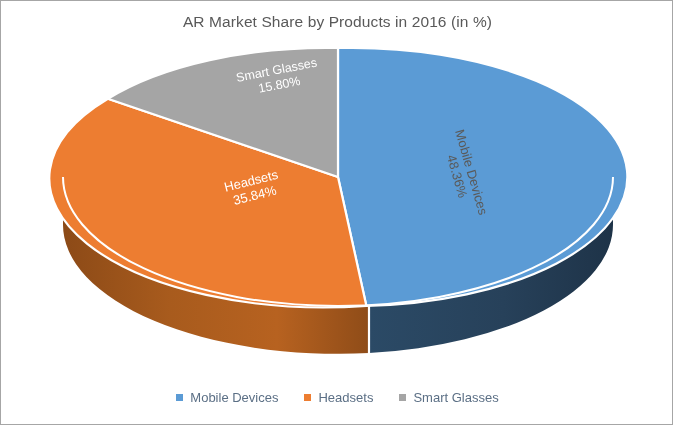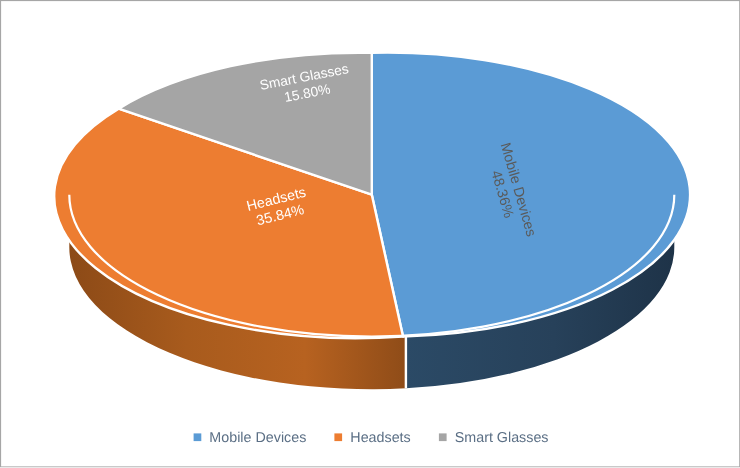--- a/index.html
+++ b/index.html
@@ -104,20 +104,21 @@
     font-size: 13px;
     color: #5b6f85;
     white-space: nowrap;
   }
 </style>
 </head>
 <body>
 
 <div id="chart-frame" style="border-color: rgb(166, 166, 166);">
 
+  <div id="chart-title" style="color: rgb(89, 89, 89);">AR Market Share by Products in 2016 (in %)</div>
 
   <div id="pie-area">
 
     <svg id="pie-svg" viewBox="0 0 673 425">
       <defs>
         <linearGradient id="gradOrangeSide" x1="0" y1="0" x2="1" y2="0">
           <stop offset="0%" stop-color="#8C4A17"></stop>
           <stop offset="35%" stop-color="#A85B1D"></stop>
           <stop offset="70%" stop-color="#B76220"></stop>
           <stop offset="100%" stop-color="#8F4C18"></stop>

